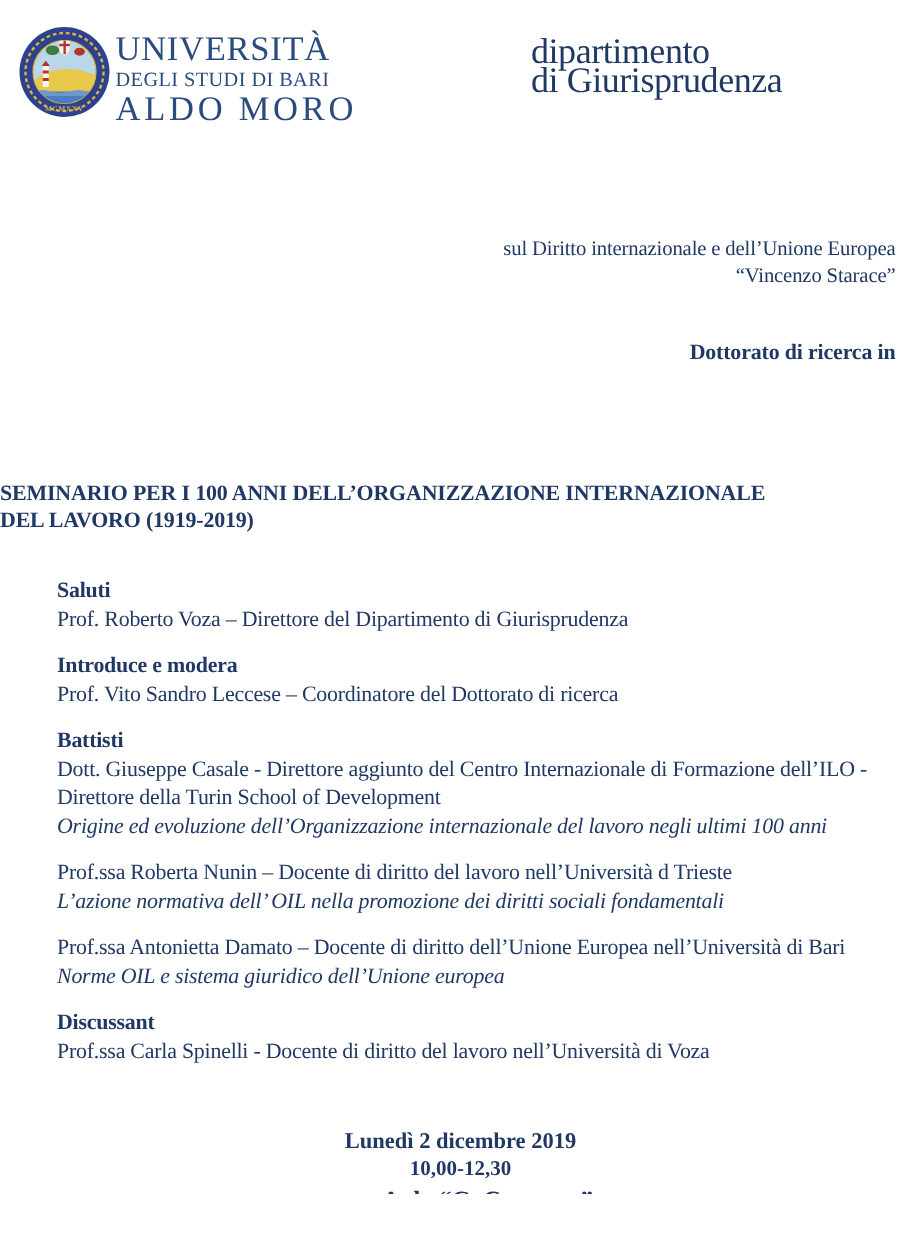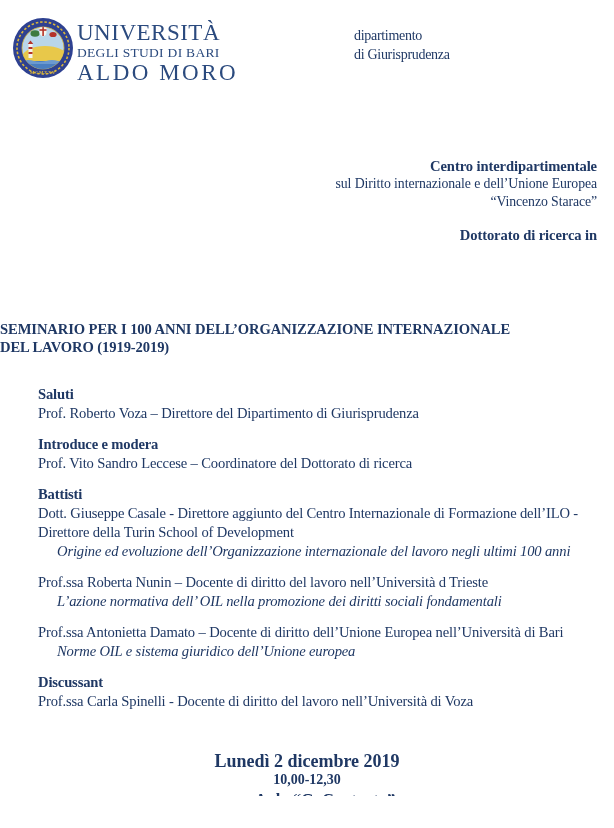--- a/index.html
+++ b/index.html
@@ -19,21 +19,21 @@
   .wordmark {
     position: absolute; left: 77px; top: 21px;
     color: #2b4a7e; white-space: nowrap;
   }
   .wm1 { font-size: 23px; line-height: 24px; letter-spacing: 0.5px; }
   .wm2 { font-size: 13.5px; line-height: 15px; letter-spacing: 0.3px; }
   .wm3 { font-size: 23px; line-height: 25px; letter-spacing: 2.5px; text-align: center; }
 
   .dept {
     position: absolute; left: 354px; top: 26px;
-    font-size: 14px; line-height: 19px; letter-spacing: -0.3px;
+    font-size: 24px; line-height: 19px; letter-spacing: -0.3px;
     white-space: nowrap;
   }
 
   
   .affil {
     position: absolute; right: 17px;
     text-align: right; white-space: nowrap;
     font-size: 13.8px; line-height: 18px; letter-spacing: -0.1px;
   }
   .affil-centro { top: 157px; }
@@ -48,28 +48,28 @@
   }
 
   
   .program {
     position: absolute; left: 38px; top: 385px;
     font-size: 14.6px; line-height: 19px; letter-spacing: -0.15px;
   }
   .program .para { margin: 0 0 12px 0; }
   .program .hd { font-weight: bold; }
   .program .line { white-space: nowrap; }
-  .program .topic { font-style: italic; margin-left: 19px; }
+  .program .topic { font-style: italic; }
 
   
   .footer {
     position: absolute; top: 752px; left: 0; right: 0;
     text-align: center; font-weight: bold;
   }
-  .f-date { font-size: 18px;   line-height: 19px; }
+  .f-date { font-size: 15px;   line-height: 19px; }
   .f-time { font-size: 14px;   line-height: 18px; }
   .f-room { font-size: 16.5px; line-height: 21px; padding-left: 36px; }
   .f-addr { font-size: 13.5px; line-height: 19px; }
 </style>
 </head>
 <body>
 
 <div class="page">
 
   <svg class="seal" width="62" height="62" viewBox="0 0 62 62">
@@ -101,21 +101,20 @@
     <div class="wm2">DEGLI STUDI DI BARI</div>
     <div class="wm3">ALDO MORO</div>
   </div>
 
   <div class="dept">
     <div>dipartimento</div>
     <div>di Giurisprudenza</div>
   </div>
 
   <div class="affil affil-centro">
-    <div class="hd">Centro interdipartimentale</div>
     <div>sul Diritto internazionale e dell’Unione Europea</div>
     <div>“Vincenzo Starace”</div>
   </div>
 
   <div class="affil affil-dottorato">
     <div class="hd">Dottorato di ricerca in</div>
   </div>
 
   <div class="title">
     <div>SEMINARIO PER I 100 ANNI DELL’ORGANIZZAZIONE INTERNAZIONALE</div>

